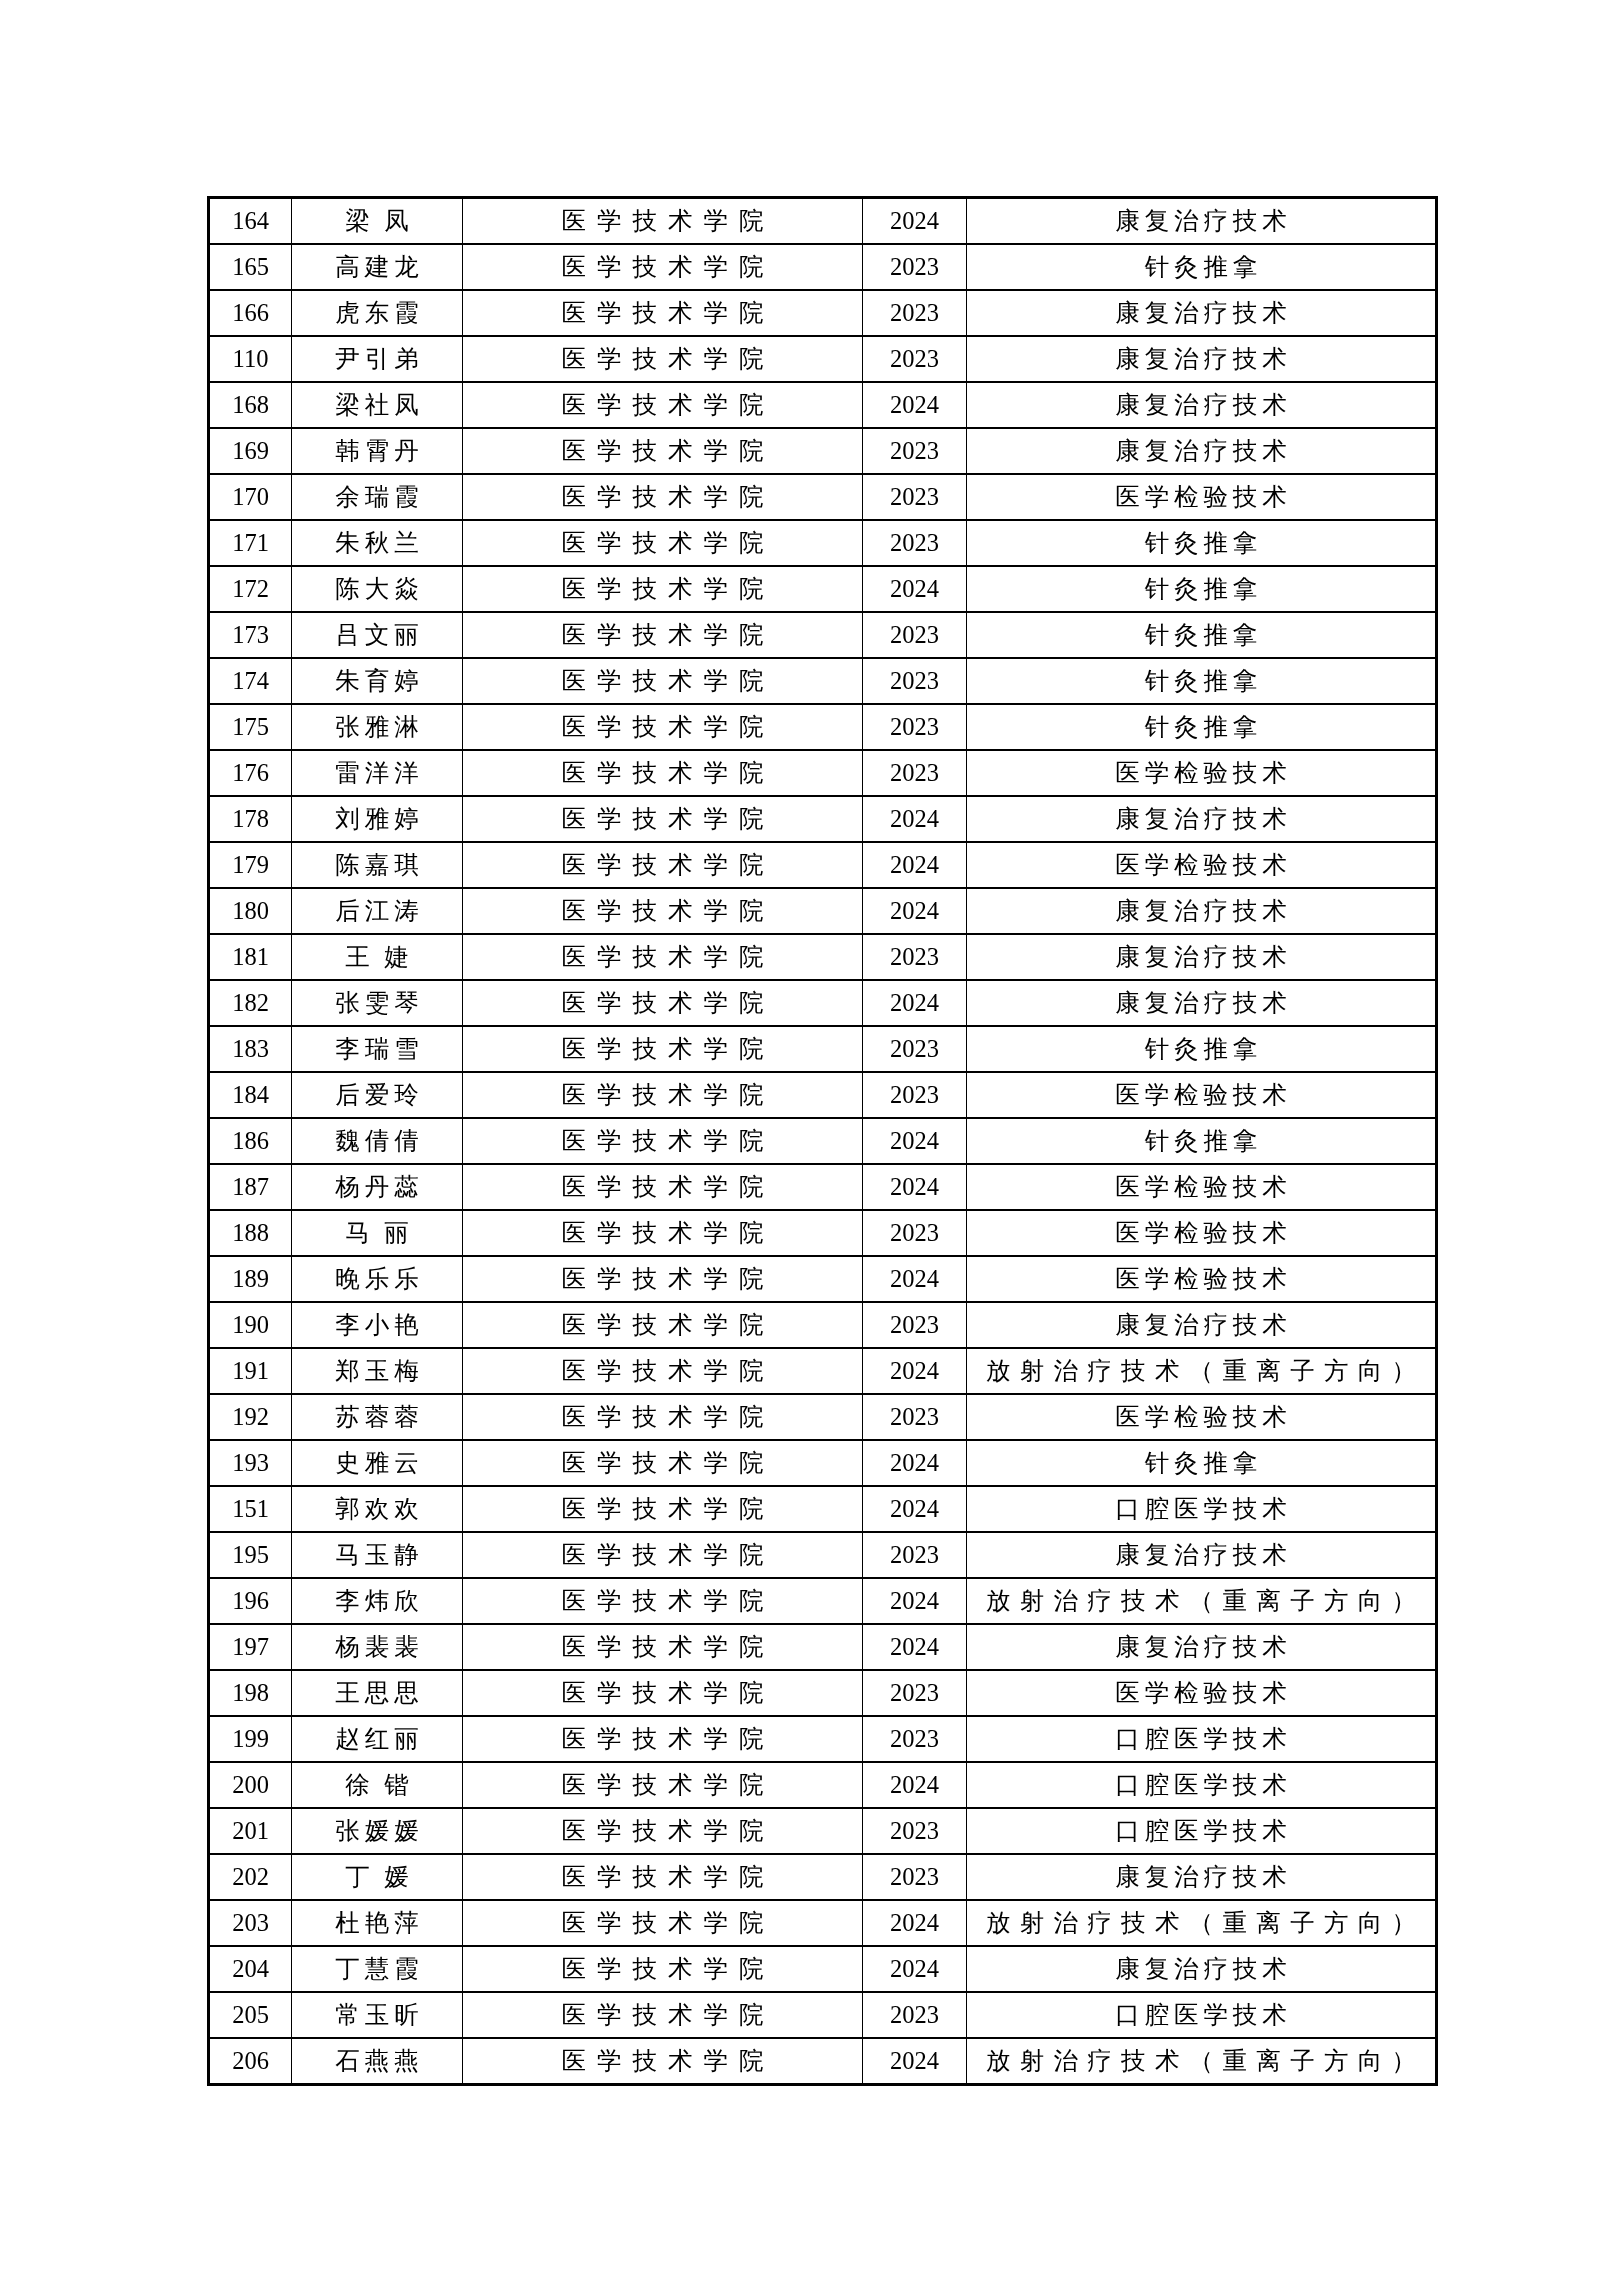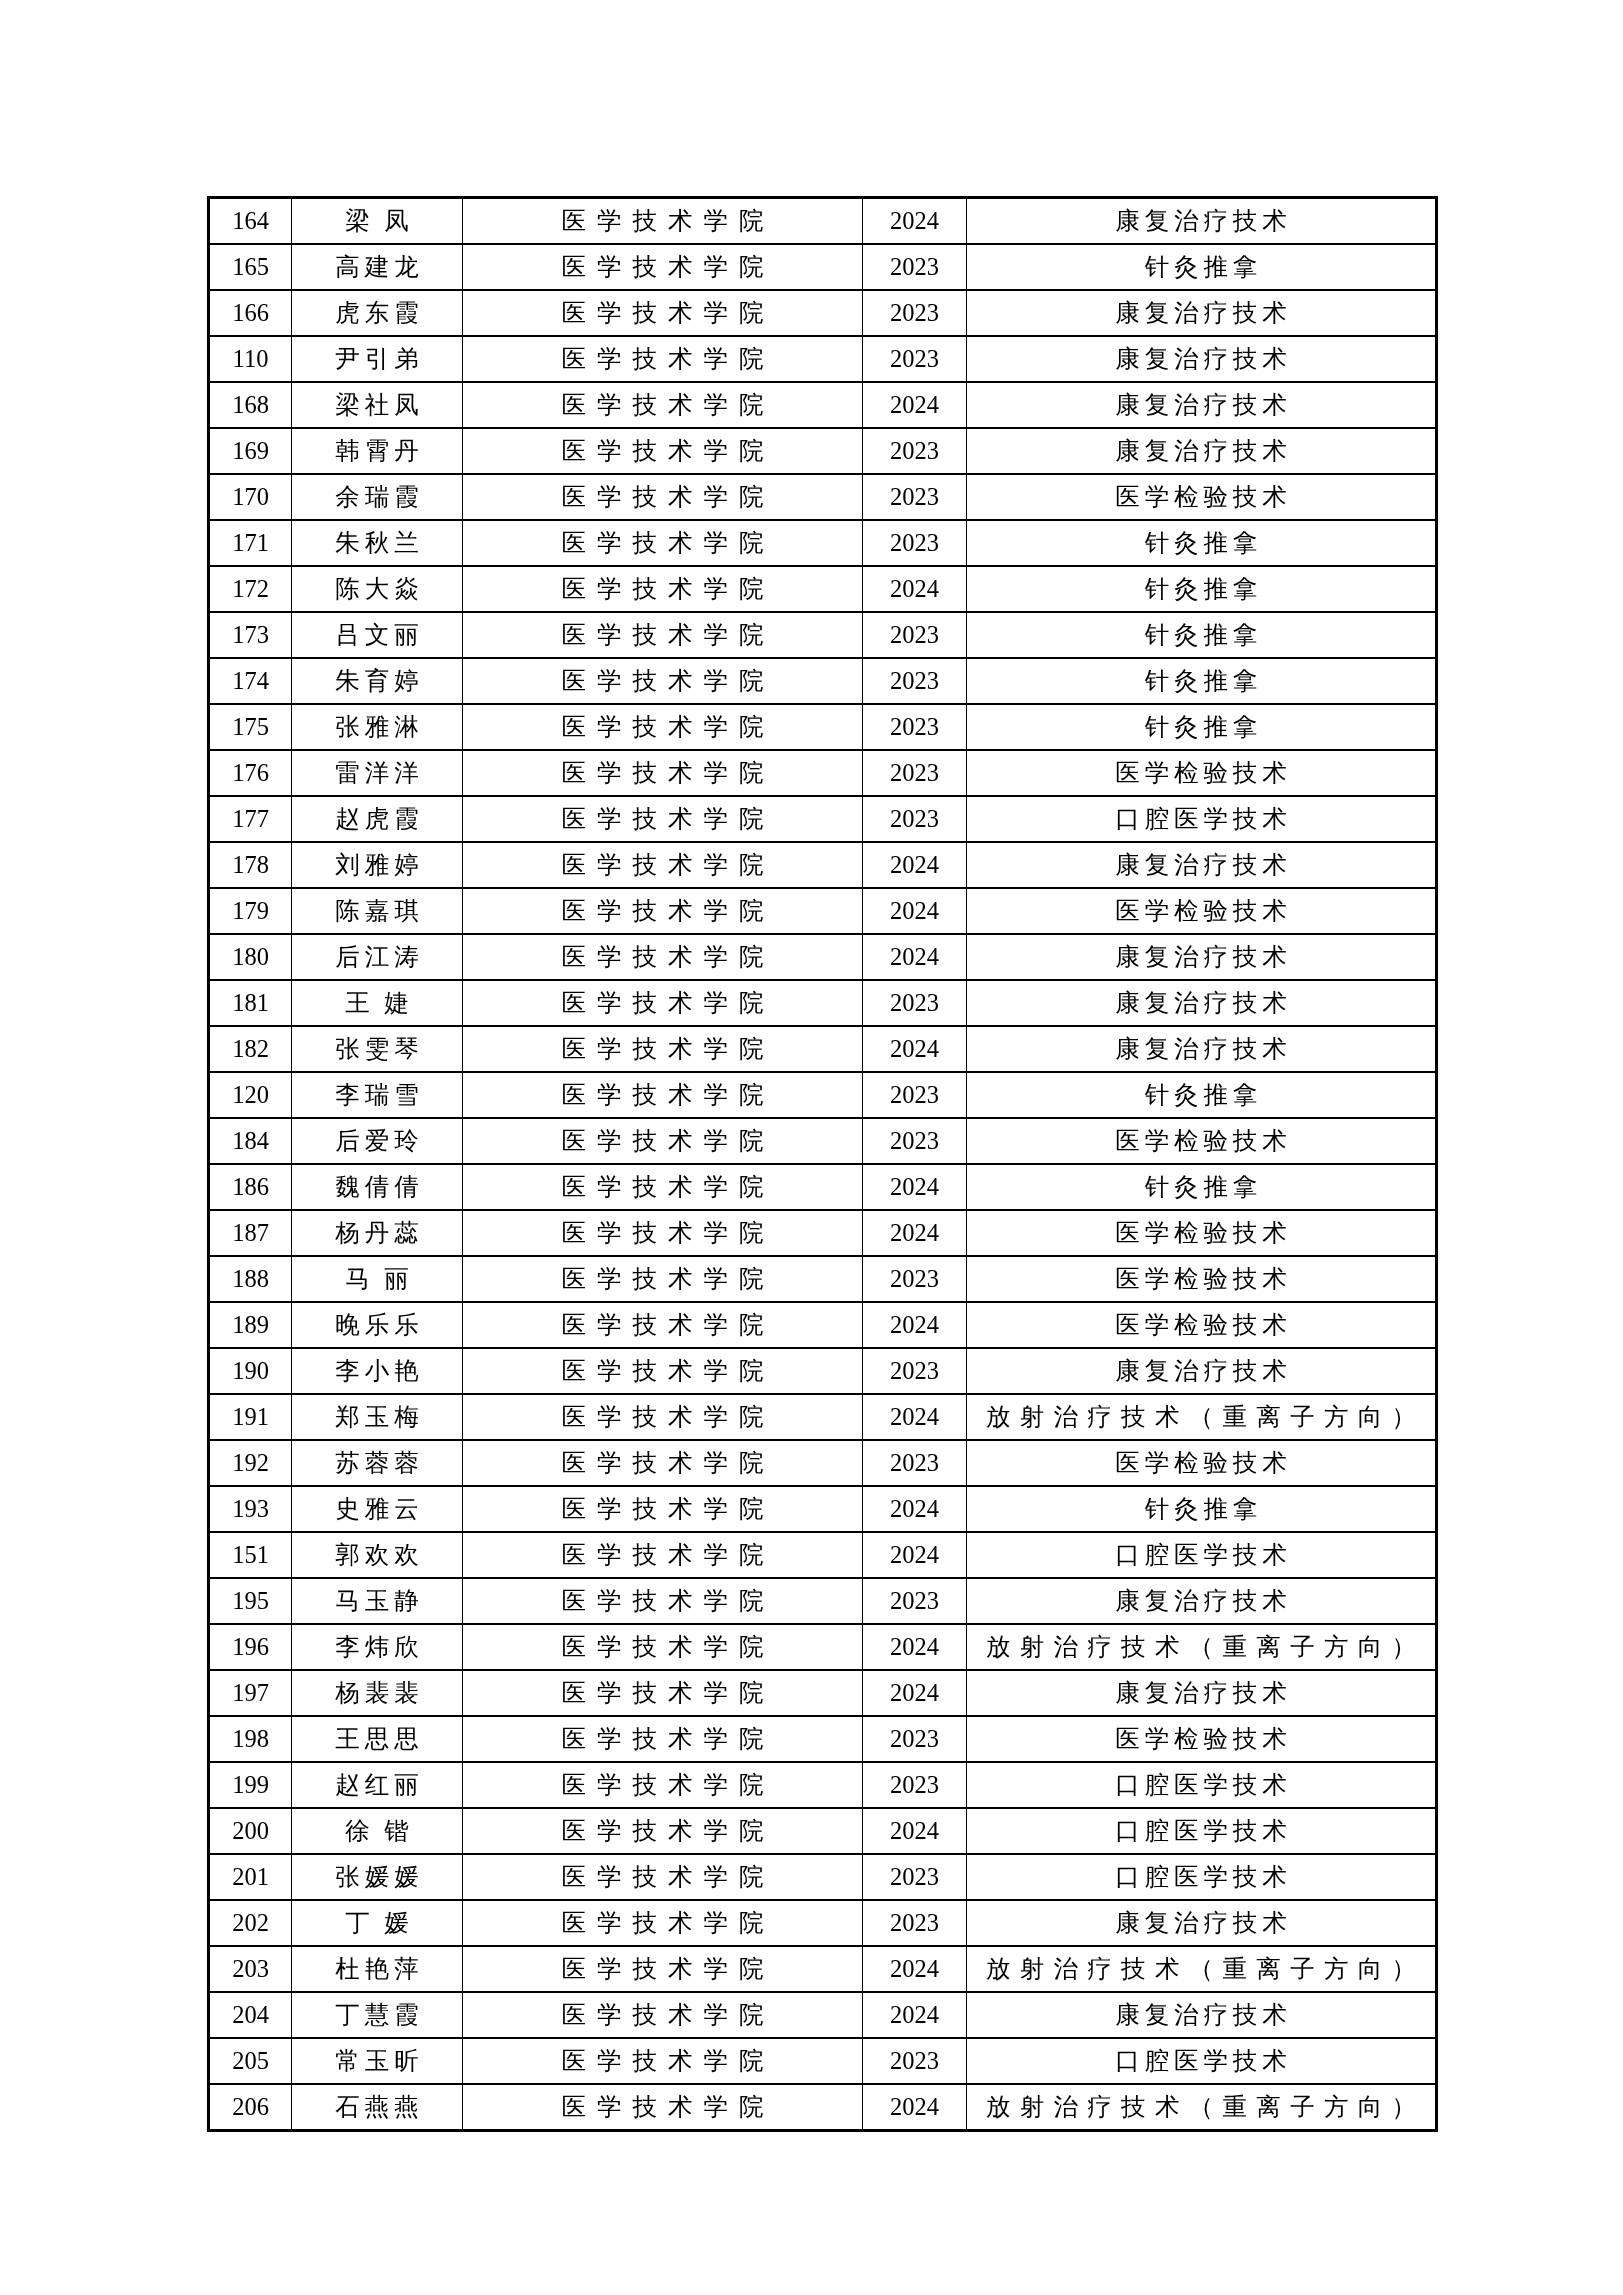--- a/index.html
+++ b/index.html
@@ -144,27 +144,20 @@
         <td class="spm">针灸推拿</td>
       </tr>
         <tr style="">
         <td>176</td>
         <td class="sp3">雷洋洋</td>
         <td class="spc">医学技术学院</td>
         <td>2023</td>
         <td class="spm">医学检验技术</td>
       </tr>
         <tr style="">
-        <td>177</td>
-        <td class="sp3">赵虎霞</td>
-        <td class="spc">医学技术学院</td>
-        <td>2023</td>
-        <td class="spm">口腔医学技术</td>
-      </tr>
-        <tr style="">
         <td>178</td>
         <td class="sp3">刘雅婷</td>
         <td class="spc">医学技术学院</td>
         <td>2024</td>
         <td class="spm">康复治疗技术</td>
       </tr>
         <tr style="">
         <td>179</td>
         <td class="sp3">陈嘉琪</td>
         <td class="spc">医学技术学院</td>
@@ -186,21 +179,21 @@
         <td class="spm">康复治疗技术</td>
       </tr>
         <tr style="">
         <td>182</td>
         <td class="sp3">张雯琴</td>
         <td class="spc">医学技术学院</td>
         <td>2024</td>
         <td class="spm">康复治疗技术</td>
       </tr>
         <tr style="">
-        <td>120</td>
+        <td>183</td>
         <td class="sp3">李瑞雪</td>
         <td class="spc">医学技术学院</td>
         <td>2023</td>
         <td class="spm">针灸推拿</td>
       </tr>
         <tr style="">
         <td>184</td>
         <td class="sp3">后爱玲</td>
         <td class="spc">医学技术学院</td>
         <td>2023</td>

